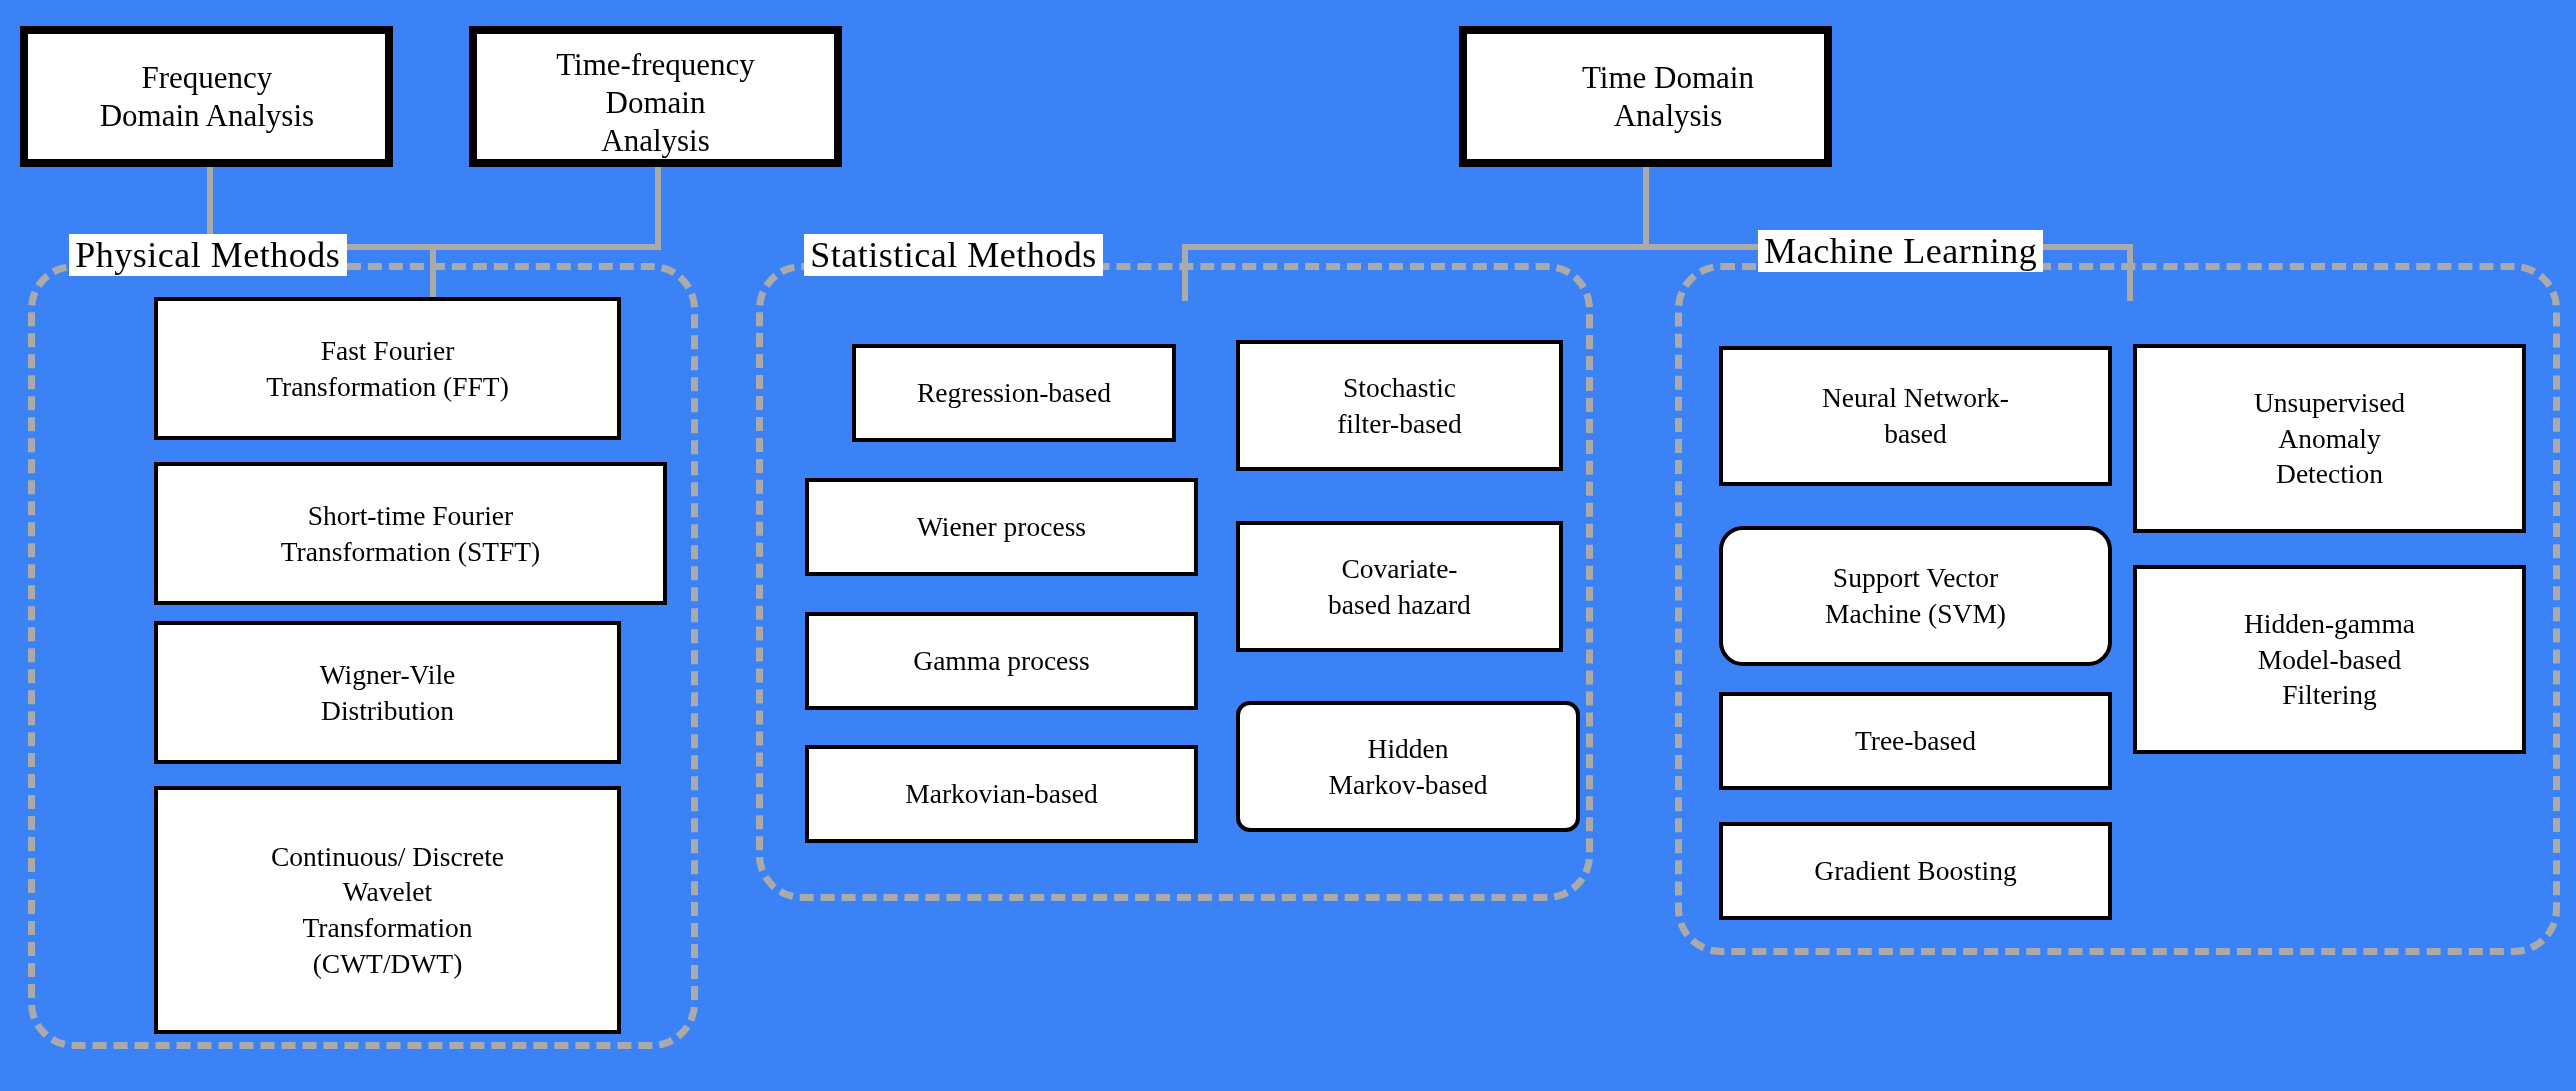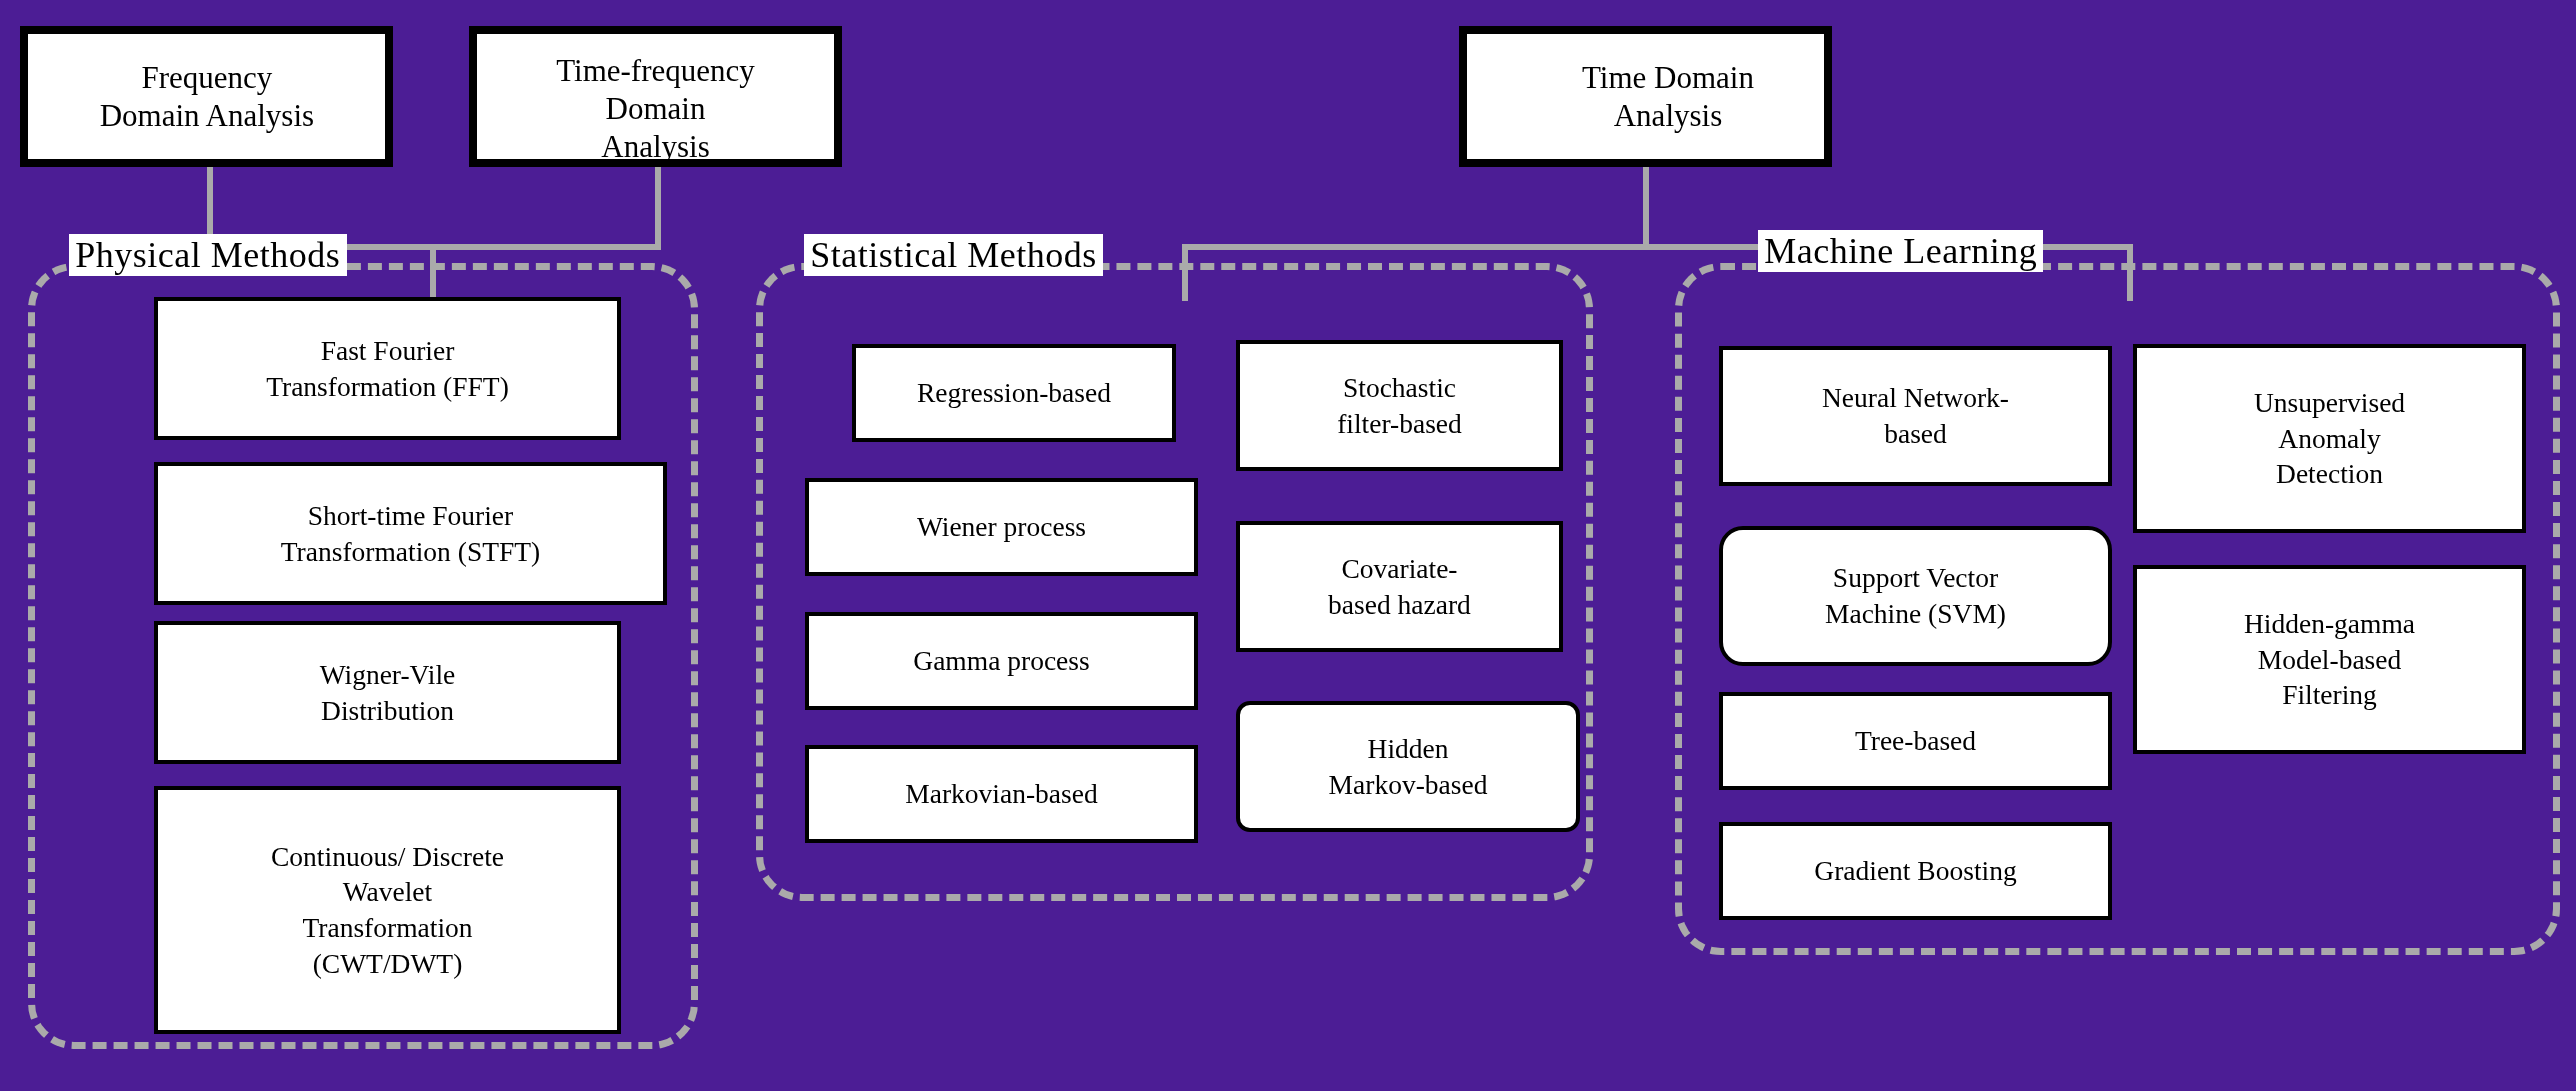--- a/index.html
+++ b/index.html
@@ -4,21 +4,21 @@
 <style>
   html, body {
     margin: 0;
     padding: 0;
     background: #ffffff;
   }
   #canvas {
     position: relative;
     width: 2576px;
     height: 1091px;
-    background: #4c1d95;
+    background: #3b82f6;
     font-family: "Liberation Serif", "DejaVu Serif", serif;
     overflow: hidden;
   }
 
   
   .top-box {
     position: absolute;
     box-sizing: border-box;
     border: 8.6px solid #000000;
     background: #ffffff;
@@ -82,21 +82,21 @@
 </style>
 </head>
 <body>
 
 <div id="canvas">
 
   <div class="top-box" style="left:20.4px; top:26px; width:373px; height:141px;">
     <span>Frequency<br>Domain Analysis</span>
   </div>
 
-  <div class="top-box" style="left:469px; top:26px; width:373px; height:141px; align-items:flex-start; padding-top:18px;">
+  <div class="top-box" style="left:469px; top:26px; width:373px; height:141px; align-items:flex-start; padding-top:12px;">
     <span>Time-frequency<br>Domain<br>Analysis</span>
   </div>
 
   <div class="top-box" style="left:1459px; top:26px; width:373px; height:141px;padding-left:45px;">
     <span>Time Domain<br>Analysis</span>
   </div>
 
   <div class="conn conn-v" style="left:207px; top:167px; height:83px;"></div>
 
   <div class="conn conn-v" style="left:655px; top:167px; height:83px;"></div>

